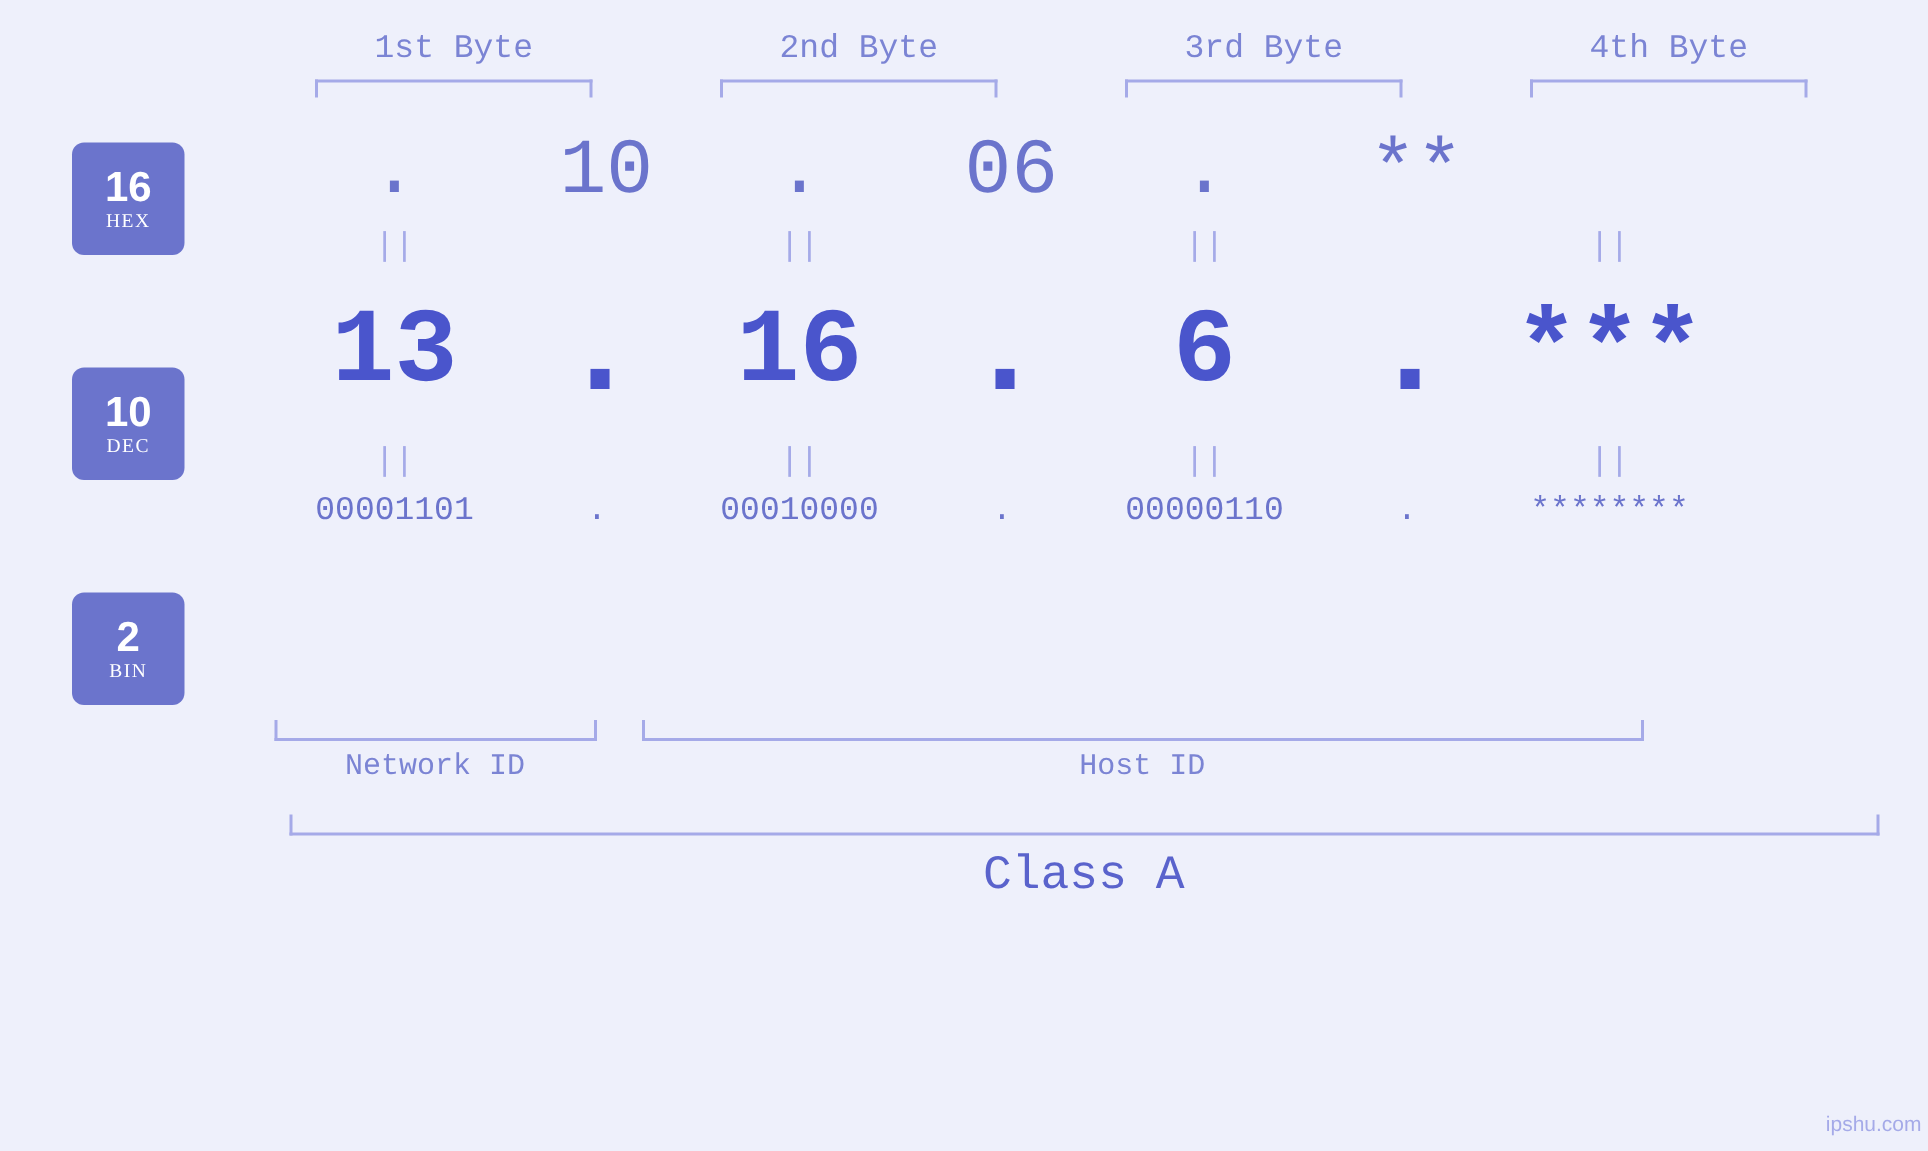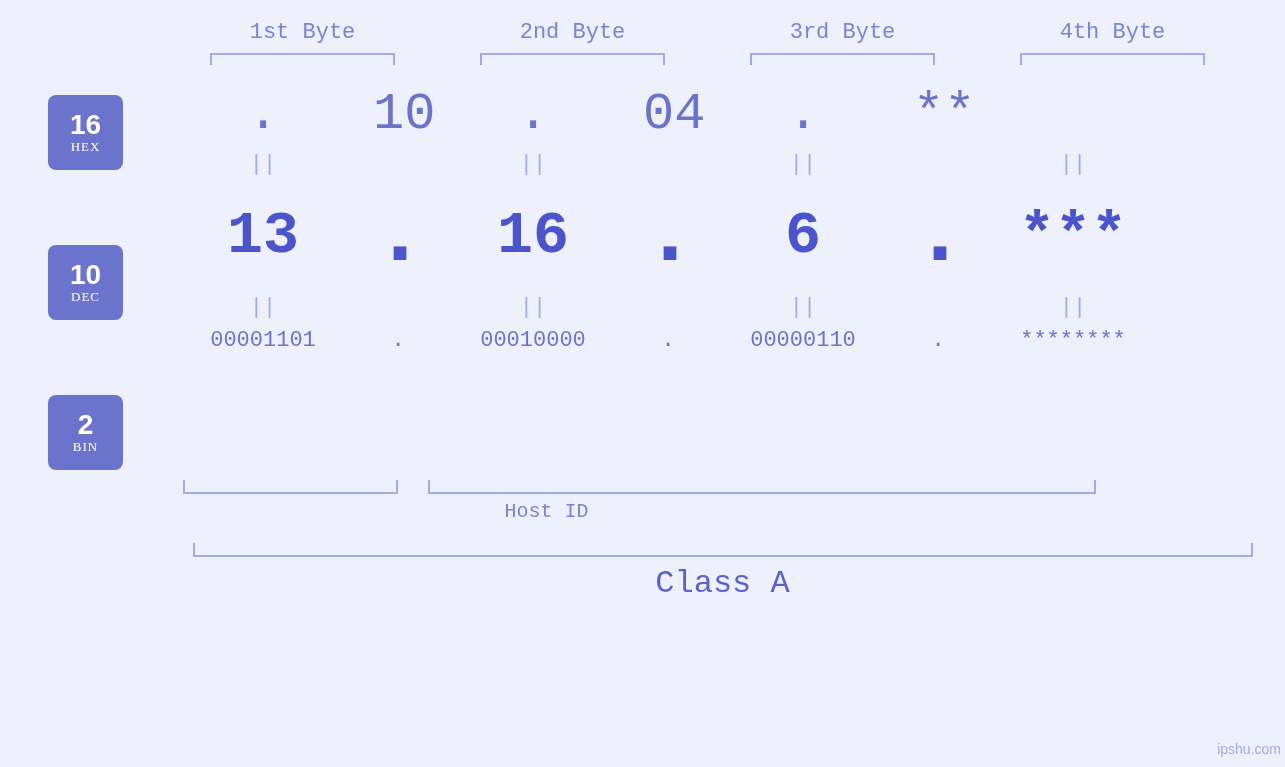--- a/index.html
+++ b/index.html
@@ -145,21 +145,21 @@
 
     .eq-sign {
       color: #a5aae8;
       font-size: 22px;
       text-align: center;
     }
 
     
     .val-dec {
       color: #4a55cc;
-      font-size: 60px;
+      font-size: 70px;
       font-weight: bold;
       text-align: center;
       font-family: 'Courier New', Courier, monospace;
       line-height: 1;
     }
 
     .dot-large {
       color: #4a55cc;
       font-size: 90px;
       font-weight: bold;
@@ -295,21 +295,21 @@
         <span class="badge-label">BIN</span>
       </div>
     </div>
 
     <div class="values-area">
 
       <div class="values-grid hex-row">
         <div class="dot-small">.</div>
         <div class="val-hex">10</div>
         <div class="dot-small">.</div>
-        <div class="val-hex">04</div>
+        <div class="val-hex">06</div>
         <div class="dot-small">.</div>
         <div class="val-hex">**</div>
       </div>
 
       <div class="eq-row">
         <div class="eq-sign">||</div>
         <div></div>
         <div class="eq-sign">||</div>
         <div></div>
         <div class="eq-sign">||</div>
@@ -350,20 +350,21 @@
     </div>
   </div>
 
   <div class="bottom-section">
     <div class="bottom-brackets">
       <div class="bracket-net"></div>
       <div style="width:30px;"></div>
       <div class="bracket-host"></div>
     </div>
     <div class="bottom-labels">
+      <div class="net-label">Network ID</div>
       <div style="width:30px;"></div>
       <div class="host-label">Host ID</div>
     </div>
   </div>
 
   <div class="class-section">
     <div class="class-bracket"></div>
     <div class="class-label">Class A</div>
   </div>
 

